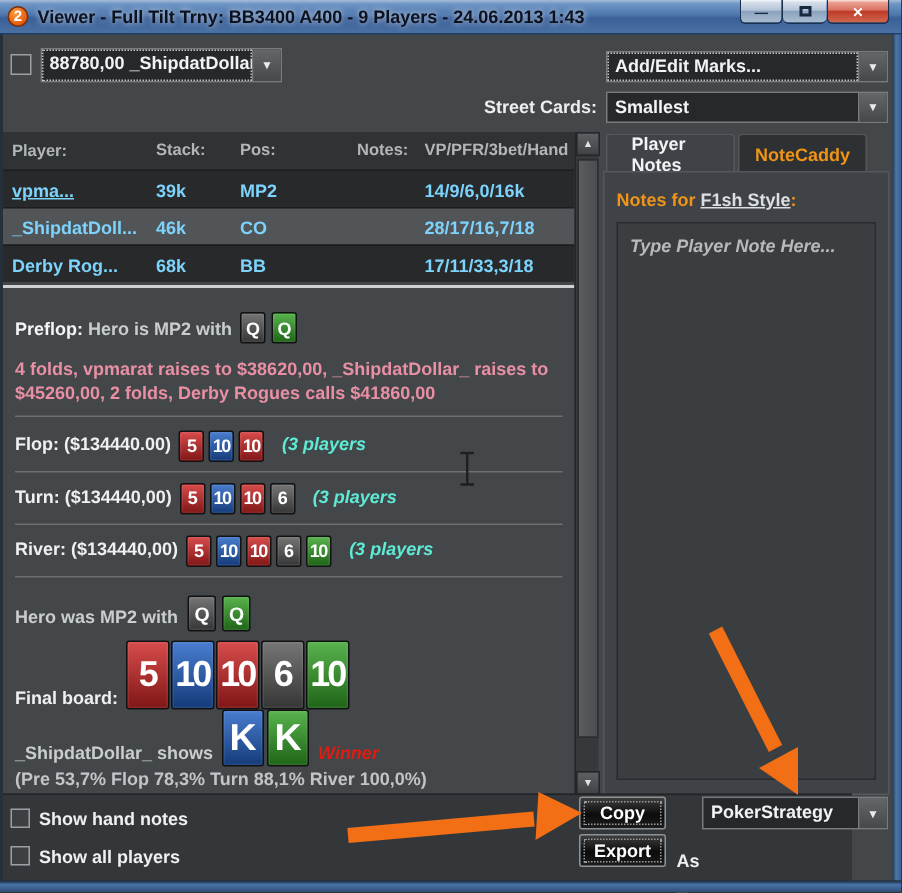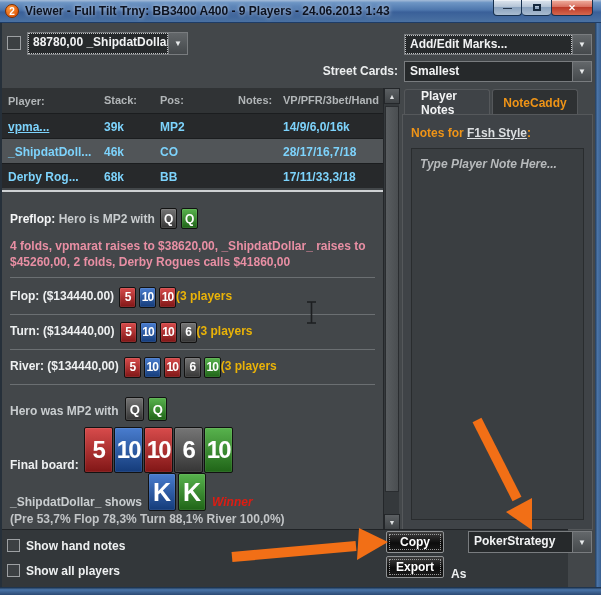--- a/index.html
+++ b/index.html
@@ -48,21 +48,21 @@
   .hh{ position:absolute; left:2px; top:193px; width:381px; padding:0 8px; color:#c9cdcf; font-size:12px; font-weight:bold; }
   .hh-hr{ height:1px; background:#8d9093; opacity:.55; margin:5px 0; }
   .hh-hr.first{ margin:7px 0; }
   .preflop-row{ margin-top:7px; height:29px; display:flex; align-items:flex-end; gap:5px; }
   .preflop-row .txt{ margin-bottom:3px; }
   .lbl-strong{ color:#f4f5f6; }
   .actions{ margin-top:9px; line-height:16px; color:var(--action-pink); width:356px; }
   .street-row{ height:24px; display:flex; align-items:center; }
   .st-label{ color:#eef0f1; margin-bottom:2px; white-space:nowrap; }
   .st-cards{ display:flex; gap:3px; margin-left:5px; }
-  .st-players{ color:#eab308; margin-left:0; margin-bottom:2px; }
+  .st-players{ color:#5eead4; margin-left:12px; margin-bottom:2px;font-style:italic; }
   .hero-row{ margin-top:10px; height:26px; display:flex; align-items:flex-end; gap:6px; }
   .hero-row .txt{ margin-bottom:3px; }
   .hero-cards{ display:flex; gap:4px; }
   .final-row{ margin-top:5px; height:47px; display:flex; align-items:flex-end; gap:5px; }
   .final-row .txt{ color:#eef0f1; margin-bottom:1px; }
   .final-cards{ display:flex; gap:1px; }
   .show-row{ height:38px; display:flex; align-items:flex-end; gap:6px; }
   .show-row .txt{ margin-bottom:2px; }
   .show-cards{ display:flex; gap:2px; }
   .winner{ color:var(--winner-red); font-style:italic; margin-bottom:2px; }

